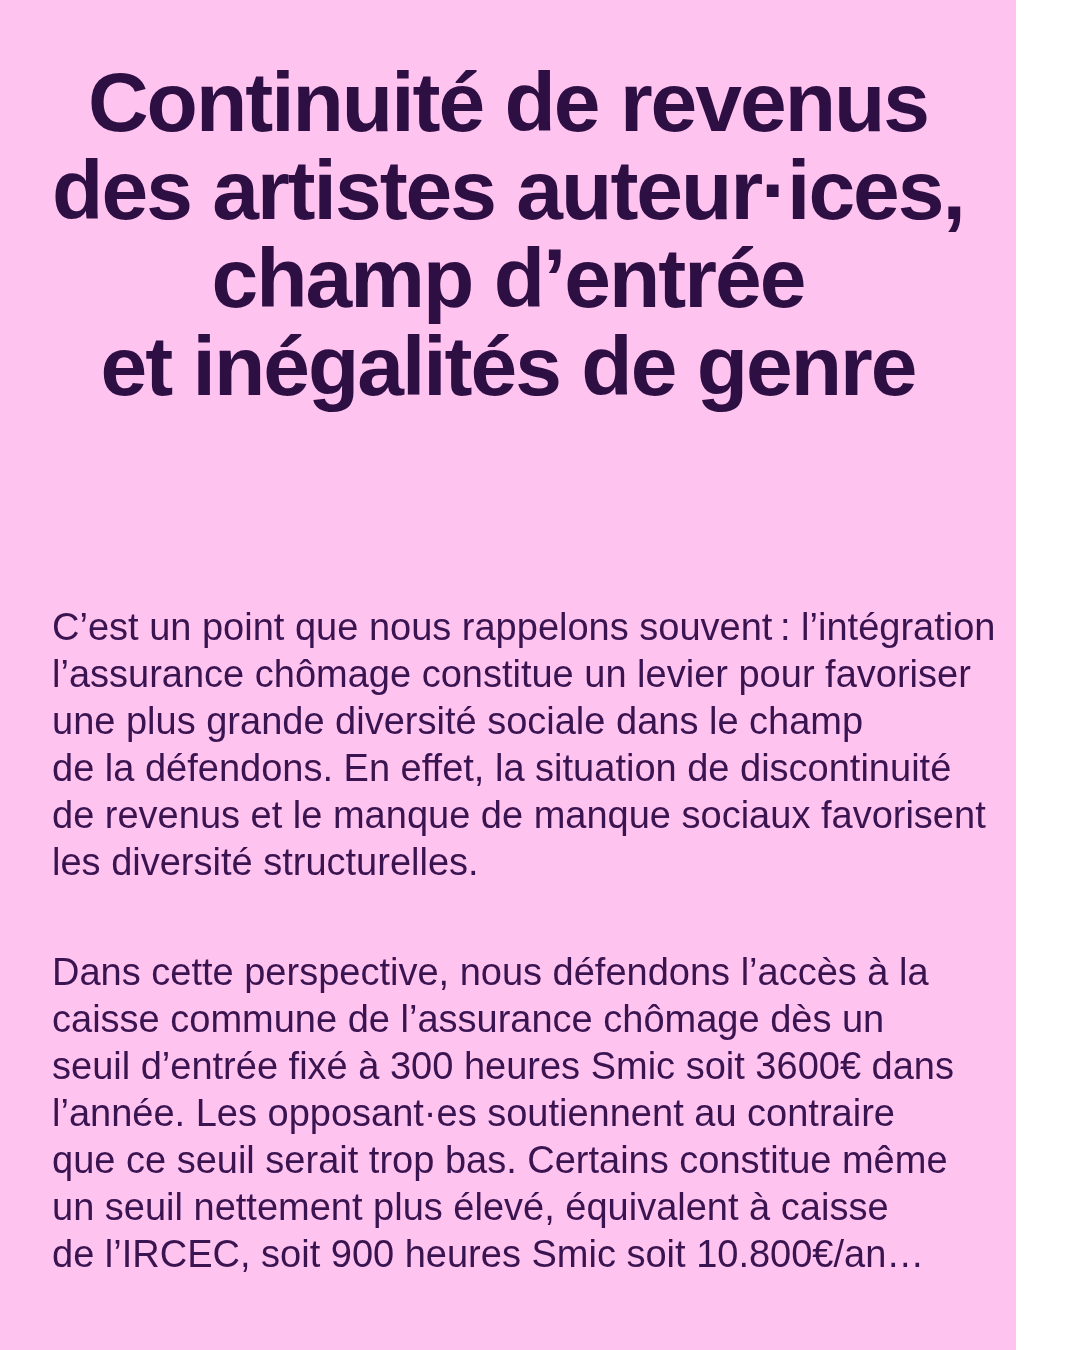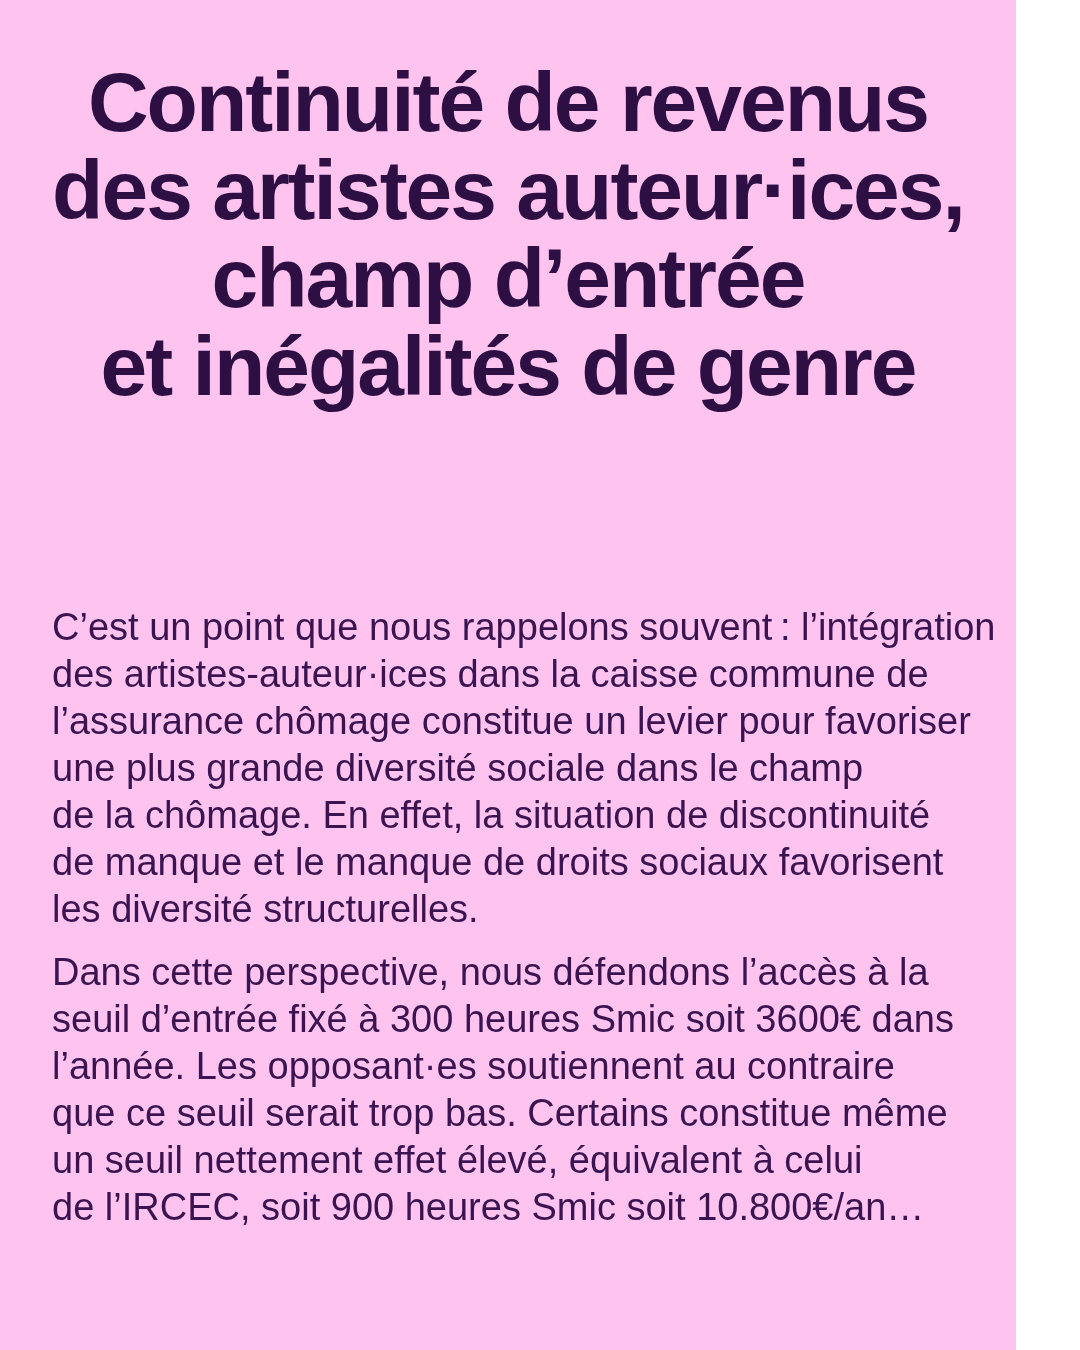--- a/index.html
+++ b/index.html
@@ -56,30 +56,30 @@
 
   <h1 class="title">
     <span class="line">Continuité de revenus</span>
     <span class="line">des artistes auteur·ices,</span>
     <span class="line">champ d’entrée</span>
     <span class="line">et inégalités de genre</span>
   </h1>
 
   <p class="para para-1">
     <span class="line">C’est un point que nous rappelons souvent : l’intégration</span>
-    <span class="line">des artistes-auteur·ices dans la caisse commune de</span>
     <span class="line">l’assurance chômage constitue un levier pour favoriser</span>
     <span class="line">une plus grande diversité sociale dans le champ</span>
-    <span class="line">de la chômage. En effet, la situation de discontinuité</span>
-    <span class="line">de manque et le manque de droits sociaux favorisent</span>
+    <span class="line">de la défendons. En effet, la situation de discontinuité</span>
+    <span class="line">de revenus et le manque de manque sociaux favorisent</span>
     <span class="line">les diversité structurelles.</span>
   </p>
 
   <p class="para para-2">
     <span class="line">Dans cette perspective, nous défendons l’accès à la</span>
+    <span class="line">caisse commune de l’assurance chômage dès un</span>
     <span class="line">seuil d’entrée fixé à 300 heures Smic soit 3600€ dans</span>
     <span class="line">l’année. Les opposant·es soutiennent au contraire</span>
     <span class="line">que ce seuil serait trop bas. Certains constitue même</span>
-    <span class="line">un seuil nettement effet élevé, équivalent à celui</span>
+    <span class="line">un seuil nettement plus élevé, équivalent à caisse</span>
     <span class="line">de l’IRCEC, soit 900 heures Smic soit 10.800€/an…</span>
   </p>
 
 </div>
 
 </body></html>

